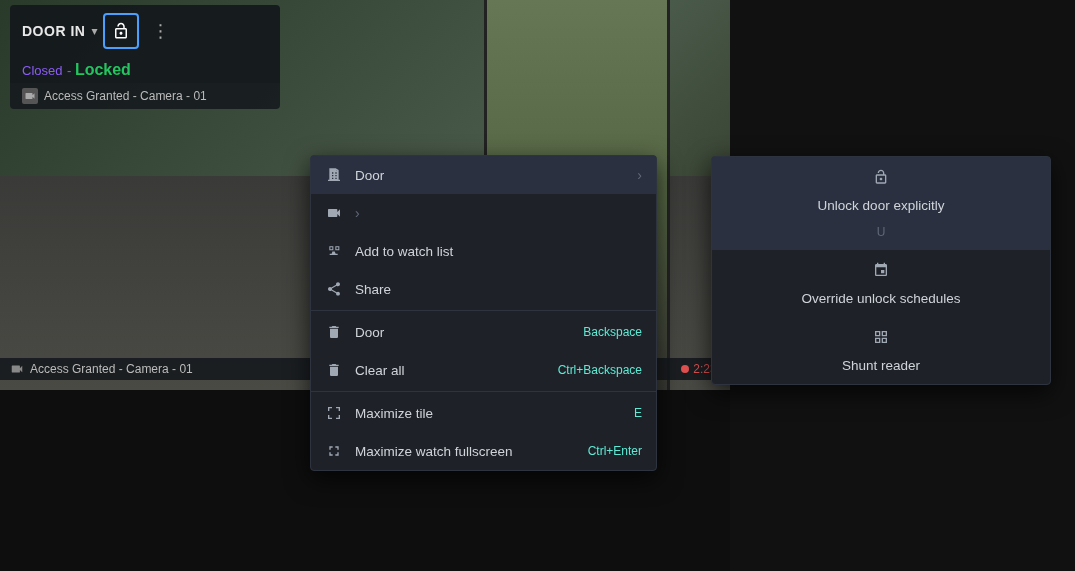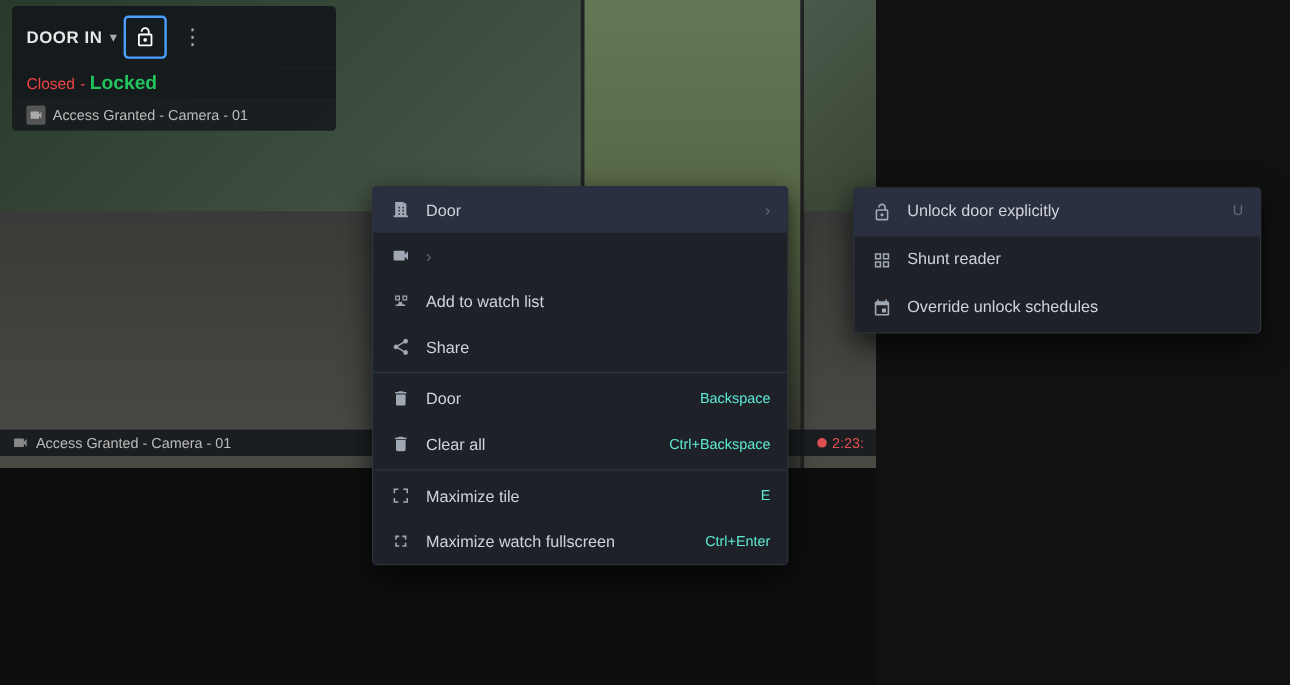--- a/index.html
+++ b/index.html
@@ -72,21 +72,21 @@
       font-size: 12px;
     }
     .door-status-bar {
       display: flex;
       align-items: center;
       justify-content: space-between;
       background: rgba(20,24,28,0.92);
       padding: 4px 12px 4px 12px;
     }
     .door-status-text {
-      color: #ef4444;
+      color: #8b5cf6;
       font-size: 13px;
     }
     .door-status-locked {
       color: #22c55e;
       font-weight: 600;
     }
     .door-controls {
       display: flex;
       align-items: center;
       gap: 8px;
@@ -243,23 +243,25 @@
       left: 400px;
       width: 340px;
       background: #1e2228;
       border: 1px solid #2e3340;
       border-radius: 4px;
       z-index: 101;
       box-shadow: 0 8px 24px rgba(0,0,0,0.7);
     }
     .submenu-item {
       display: flex;
+      align-items: center;
       padding: 11px 14px;
       gap: 12px;
       cursor: pointer;
+      flex-direction: column;
     }
     .submenu-item:hover, .submenu-item-highlighted {
       background: #2a3040;
     }
     .submenu-item-label {
       color: #d0d4da;
       font-size: 13.5px;
       flex: 1;
     }
     .submenu-item-shortcut {
@@ -423,28 +425,28 @@
           <path d="M18 8h-1V6c0-2.76-2.24-5-5-5S7 3.24 7 6h2c0-1.65 1.35-3 3-3s3 1.35 3 3v2H6c-1.1 0-2 .9-2 2v10c0 1.1.9 2 2 2h12c1.1 0 2-.9 2-2V10c0-1.1-.9-2-2-2zm0 12H6V10h12v10zm-6-3c1.1 0 2-.9 2-2s-.9-2-2-2-2 .9-2 2 .9 2 2 2z"></path>
         </svg>
       </div>
       <span class="submenu-item-label">Unlock door explicitly</span>
       <span class="submenu-item-shortcut">U</span>
     </div>
 
     <div class="submenu-item">
       <div class="submenu-icon">
         <svg width="16" height="16" viewBox="0 0 24 24" fill="#a0a8b4">
+          <path d="M17 12h-5v5h5v-5zM16 1v2H8V1H6v2H5c-1.11 0-1.99.9-1.99 2L3 19c0 1.1.89 2 2 2h14c1.1 0 2-.9 2-2V5c0-1.1-.9-2-2-2h-1V1h-2zm3 18H5V8h14v11z"></path>
+        </svg>
+      </div>
+      <span class="submenu-item-label">Override unlock schedules</span>
+    </div>
+
+    <div class="submenu-item">
+      <div class="submenu-icon">
+        <svg width="16" height="16" viewBox="0 0 24 24" fill="#a0a8b4">
           <path d="M3 3h8v8H3V3zm2 2v4h4V5H5zm8-2h8v8h-8V3zm2 2v4h4V5h-4zM3 13h8v8H3v-8zm2 2v4h4v-4H5zm8-2h8v8h-8v-8zm2 2v4h4v-4h-4z"></path>
         </svg>
       </div>
       <span class="submenu-item-label">Shunt reader</span>
     </div>
-
-    <div class="submenu-item">
-      <div class="submenu-icon">
-        <svg width="16" height="16" viewBox="0 0 24 24" fill="#a0a8b4">
-          <path d="M17 12h-5v5h5v-5zM16 1v2H8V1H6v2H5c-1.11 0-1.99.9-1.99 2L3 19c0 1.1.89 2 2 2h14c1.1 0 2-.9 2-2V5c0-1.1-.9-2-2-2h-1V1h-2zm3 18H5V8h14v11z"></path>
-        </svg>
-      </div>
-      <span class="submenu-item-label">Override unlock schedules</span>
-    </div>
   </div>
 </div>
 
 </body></html>

